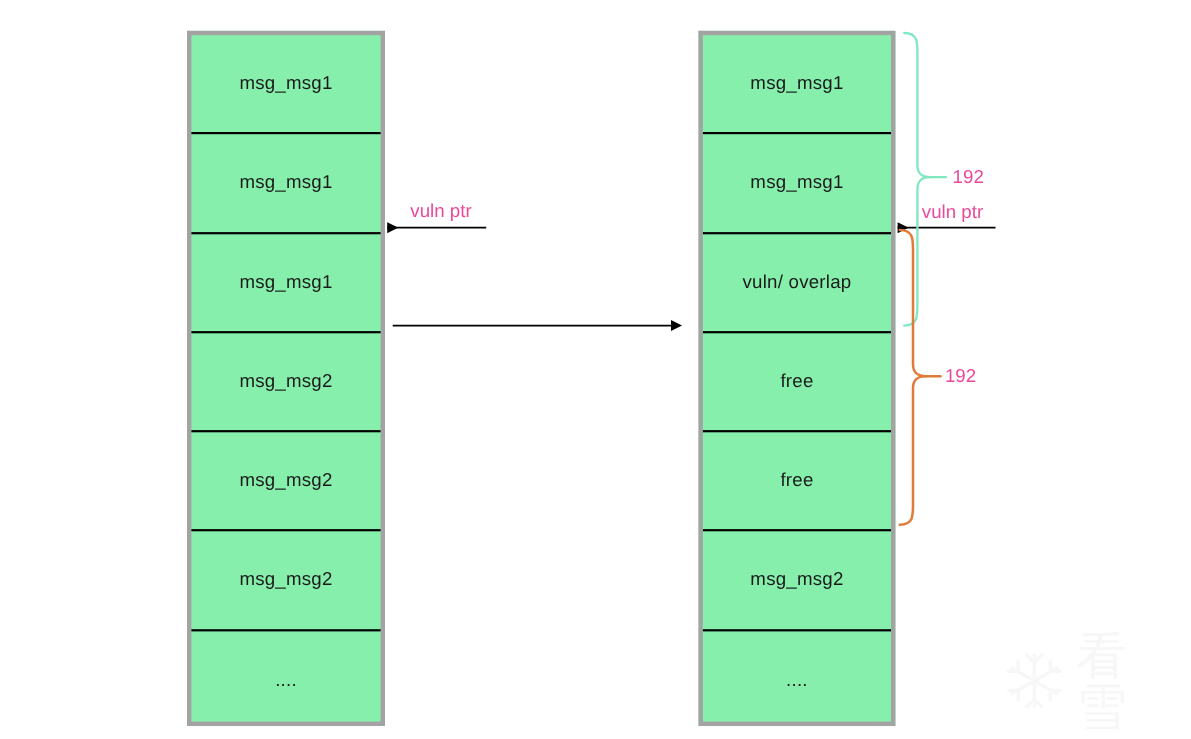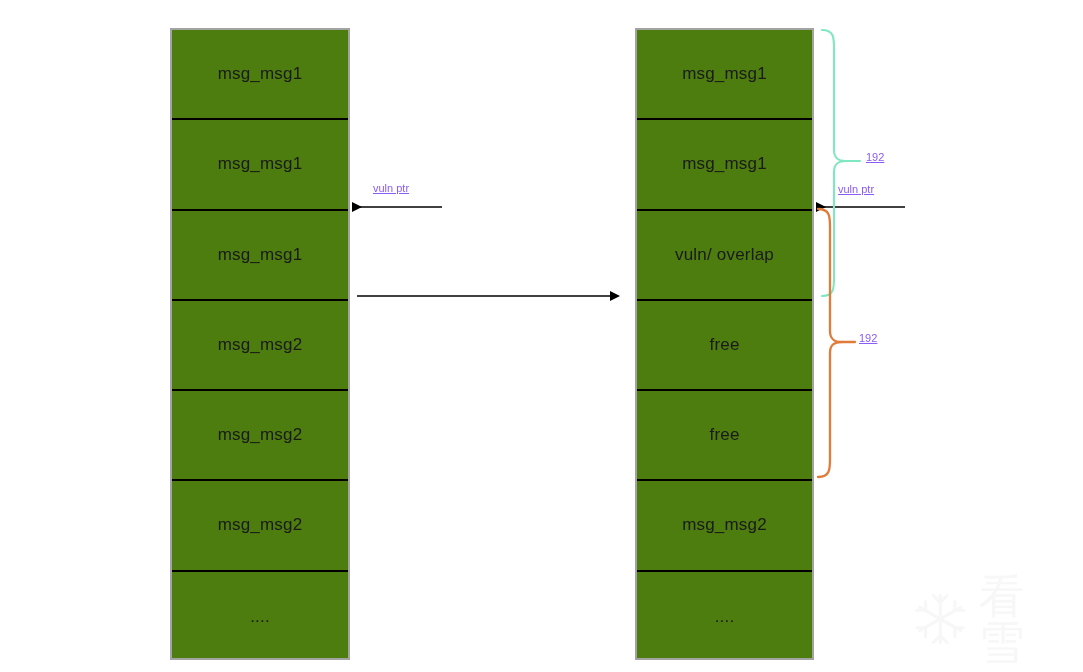--- a/index.html
+++ b/index.html
@@ -17,23 +17,23 @@
   }
   #canvas {
     position: absolute;
     left: 0;
     top: 0;
     width: 1083px;
     height: 672px;
   }
   .column {
     position: absolute;
-    border: 2px solid #a3a3a3;
+    border: 4px solid #a3a3a3;
     box-sizing: border-box;
-    background: #4d7c0f;
+    background: #86efac;
   }
   #left-column {
     left: 170px;
     top: 28px;
     width: 180px;
     height: 632px;
   }
   #right-column {
     left: 635px;
     top: 28px;
@@ -58,24 +58,23 @@
   .svg-layer {
     position: absolute;
     left: 0;
     top: 0;
     width: 1083px;
     height: 672px;
     pointer-events: none;
   }
   .annotation {
     position: absolute;
-    font-size: 11px;
-    color: #8b5cf6;
+    font-size: 17px;
+    color: #ec4899;
     white-space: nowrap;
-    text-decoration: underline;
   }
   #label-vuln-ptr-left {
     left: 373px;
     top: 182px;
   }
   #label-vuln-ptr-right {
     left: 838px;
     top: 183px;
   }
   #label-size-top {

